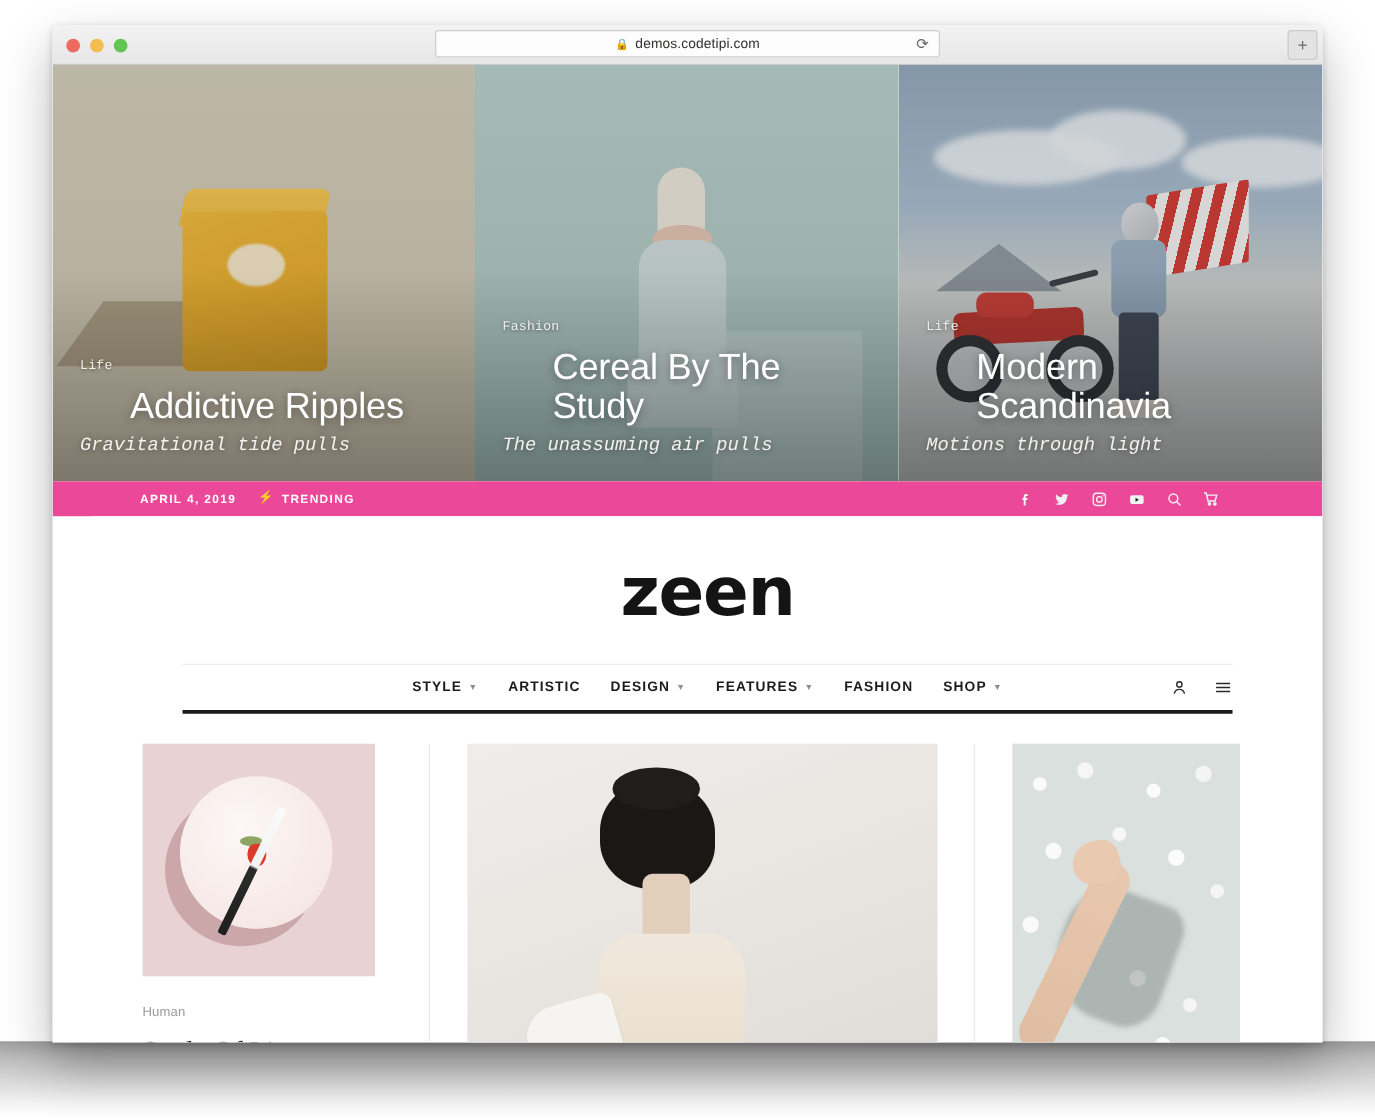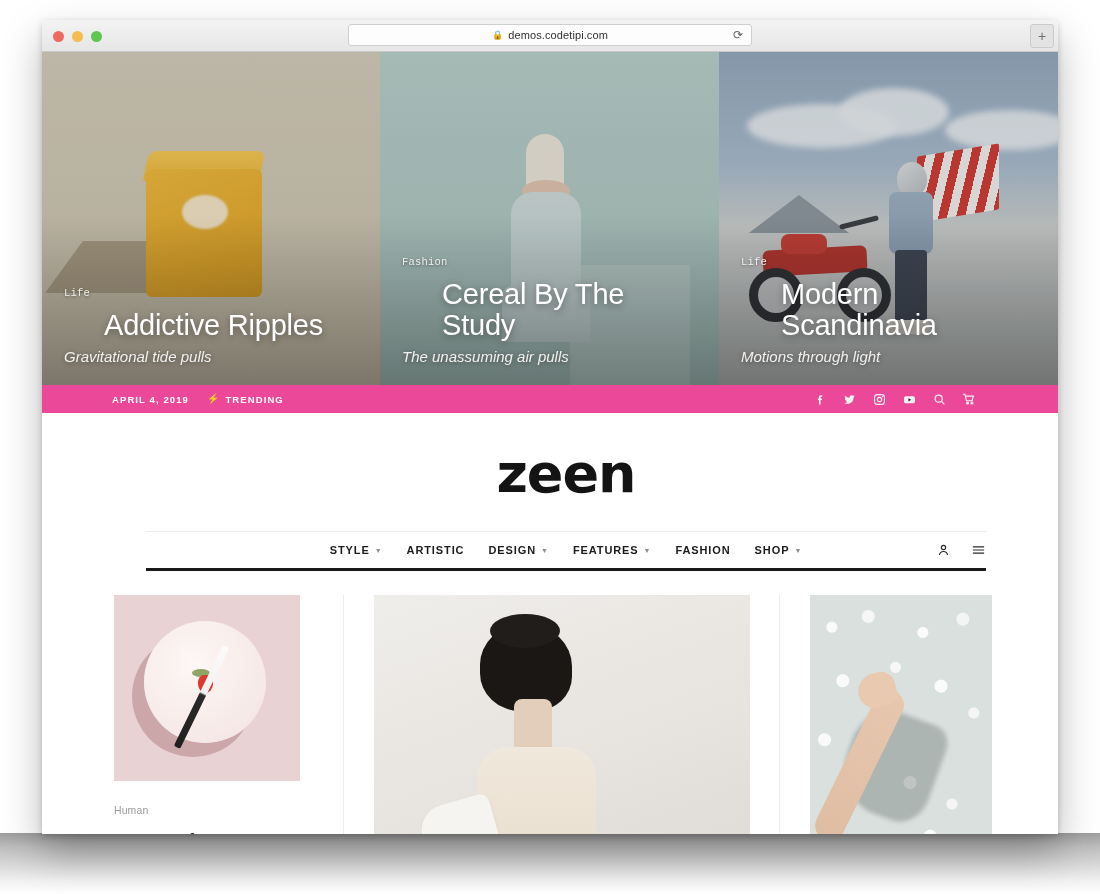--- a/index.html
+++ b/index.html
@@ -253,21 +253,21 @@
   }
   .hero-title {
     font-family: Liberation Sans, sans-serif;
     font-size: 29px; font-weight: 400; line-height: 1.05;
     letter-spacing: -.2px;
     text-shadow: 0 2px 7px rgba(0,0,0,.38);
     margin-bottom: 8px;
     margin-left: 40px;
   }
   .hero-sub {
-    font-family: Liberation Sans, sans-serif;
+    font-family: Liberation Mono, monospace;
     font-style: italic; font-size: 15px; color: #f2f1ee;
     text-shadow: 0 1px 5px rgba(0,0,0,.4);
   }
 
   
   #topbar {
     height: 28px; background: #ec4899;
     display: flex; align-items: center;
     padding: 0 16px;
     color: #fff;

